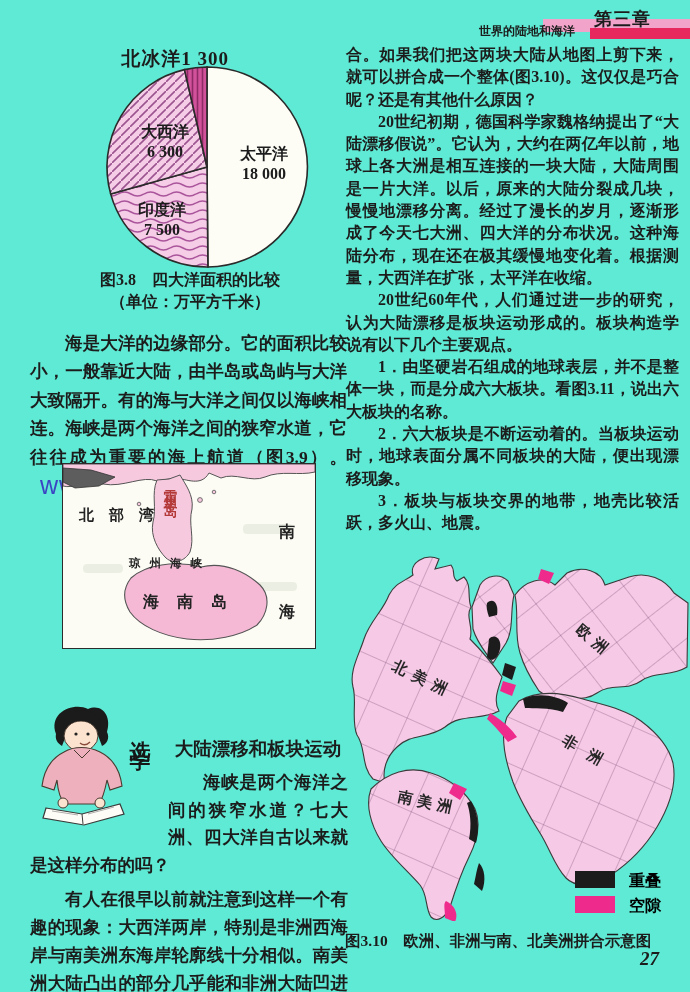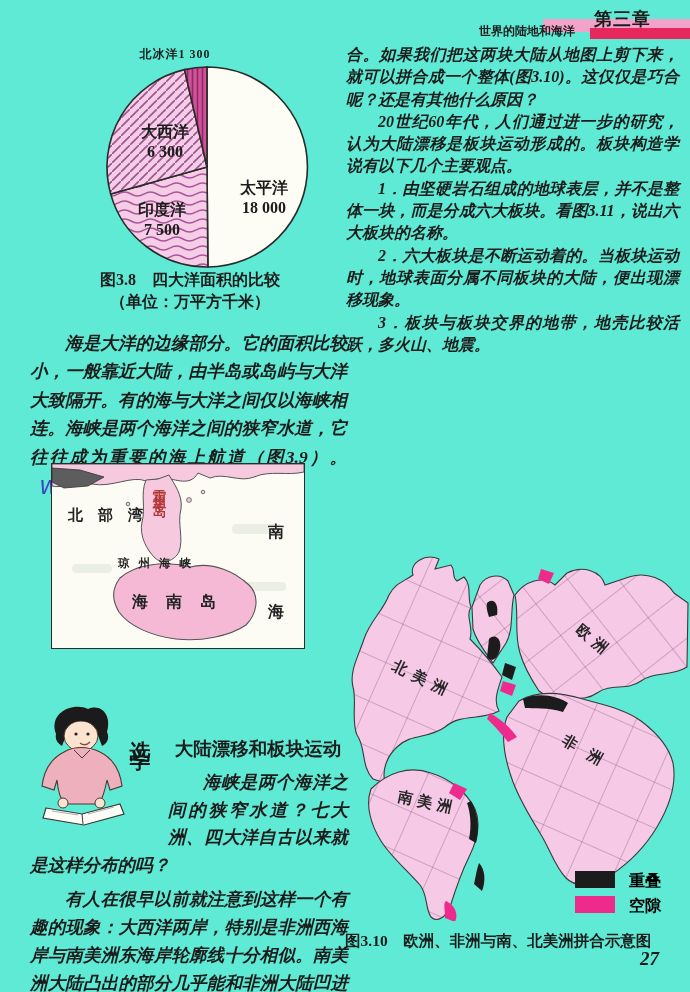--- a/index.html
+++ b/index.html
@@ -10,40 +10,40 @@
   }
   
   .hdr-chapter{position:absolute;top:7px;left:594px;font-family:"Liberation Sans",sans-serif;
     font-weight:900;font-size:18px;letter-spacing:1px;z-index:3;}
   .hdr-highlight{position:absolute;top:19px;left:543px;width:147px;height:13px;background:#f2a3ca;z-index:1;}
   .hdr-section{position:absolute;top:23px;left:479px;font-family:"Liberation Sans",sans-serif;
     font-weight:900;font-size:12px;z-index:3;}
   .hdr-bar{position:absolute;top:28px;left:590px;width:100px;height:11px;background:#e6285f;z-index:2;}
 
   
-  .cjk{text-align:justify;font-weight:600;font-style:italic;}
+  .cjk{text-align:justify;font-weight:600;}
   .indent{text-indent:2em;}
 
   
   #fig38{position:absolute;left:40px;top:46px;width:300px;height:270px;}
   #fig38 svg{position:absolute;left:0;top:0;}
   .arctic-label{position:absolute;left:135px;top:0;transform:translateX(-50%);
-    white-space:nowrap;font-size:12px;font-weight:600;letter-spacing:1px;}
+    white-space:nowrap;font-size:19px;font-weight:600;letter-spacing:1px;}
   .pie-label{position:absolute;transform:translateX(-50%);text-align:center;
     font-size:16px;font-weight:600;line-height:20px;white-space:nowrap;}
   .fig-caption{position:absolute;width:100%;text-align:center;font-size:16px;font-weight:600;font-family:Liberation Serif, serif;}
 
   
   #sea-para{position:absolute;left:30px;top:311px;width:317px;
     font-size:17.5px;line-height:28.5px;}
   .watermark{color:#3b45c4;font-family:"Liberation Sans",sans-serif;
     font-size:25px;font-weight:500;letter-spacing:1px;margin-left:10px;text-decoration:none;}
 
   
-  #fig39{position:absolute;left:51px;top:463px;width:304px;}
+  #fig39{position:absolute;left:62px;top:463px;width:304px;}
   #fig39 .mapbox{position:relative;width:252px;height:184px;border:1.4px solid #2c2c2c;background:#fdfcf4;}
   #fig39 .mapbox svg{position:absolute;left:0;top:0;}
   .m39{position:absolute;font-size:15px;font-weight:600;color:#222;white-space:nowrap;}
   .m39-gulf{left:16px;top:42px;letter-spacing:15px;}
   .m39-pen{left:98px;top:14px;writing-mode:vertical-rl;letter-spacing:5px;color:#b43a3a;font-size:13.5px;}
   .m39-strait{left:66px;top:92px;font-size:11.5px;letter-spacing:9px;}
   .m39-sean{left:216px;top:58px;font-size:16px;}
   .m39-seas{left:216px;top:138px;font-size:16px;}
   .m39-island{left:80px;top:128px;font-size:16px;letter-spacing:18px;font-weight:700;}
   #fig39 .fig-caption{position:static;margin-top:12px;}
@@ -104,21 +104,21 @@
         <path d="M167,121 L144.5,23.6 A100,100 0 0 1 167,21 Z" fill="url(#vstripe)"></path>
       </g>
     </svg>
     <div class="arctic-label">
       <span>北冰洋</span><span>1 300</span>
     </div>
     <div class="pie-label" style="left:125px;top:76px;">
       <span style="display:block">大西洋</span>
       <span style="display:block">6 300</span>
     </div>
-    <div class="pie-label" style="left:224px;top:98px;margin-top:34px;">
+    <div class="pie-label" style="left:224px;top:98px;">
       <span style="display:block">太平洋</span>
       <span style="display:block">18 000</span>
     </div>
     <div class="pie-label" style="left:122px;top:154px;">
       <span style="display:block">印度洋</span>
       <span style="display:block">7 500</span>
     </div>
     <div class="fig-caption" style="top:224px;">图3.8　四大洋面积的比较</div>
     <div class="fig-caption" style="top:246px;text-align:center;">（单位：万平方千米）</div>
   </div>
@@ -182,20 +182,21 @@
       </svg>
     </div>
     <div class="opt-tag">选学</div>
     <h3>大陆漂移和板块运动</h3>
     <p class="opt-para cjk indent">海峡是两个海洋之间的狭窄水道？七大洲、四大洋自古以来就是这样分布的吗？</p>
     <p id="opt-para2" class="cjk indent" style="clear:left;">有人在很早以前就注意到这样一个有趣的现象：大西洋两岸，特别是非洲西海岸与南美洲东海岸轮廓线十分相似。南美洲大陆凸出的部分几乎能和非洲大陆凹进部分相吻</p>
   </div>
 
   <div id="rightcol" class="cjk">
     <p>合。如果我们把这两块大陆从地图上剪下来，就可以拼合成一个整体(图3.10)。这仅仅是巧合呢？还是有其他什么原因？</p>
+    <p class="indent">20世纪初期，德国科学家魏格纳提出了“大陆漂移假说”。它认为，大约在两亿年以前，地球上各大洲是相互连接的一块大陆，大陆周围是一片大洋。以后，原来的大陆分裂成几块，慢慢地漂移分离。经过了漫长的岁月，逐渐形成了今天七大洲、四大洋的分布状况。这种海陆分布，现在还在极其缓慢地变化着。根据测量，大西洋在扩张，太平洋在收缩。</p>
     <p class="indent">20世纪60年代，人们通过进一步的研究，认为大陆漂移是板块运动形成的。板块构造学说有以下几个主要观点。</p>
     <p class="indent">1．由坚硬岩石组成的地球表层，并不是整体一块，而是分成六大板块。看图3.11，说出六大板块的名称。</p>
     <p class="indent">2．六大板块是不断运动着的。当板块运动时，地球表面分属不同板块的大陆，便出现漂移现象。</p>
     <p class="indent">3．板块与板块交界的地带，地壳比较活跃，多火山、地震。</p>
   </div>
 
   <div id="fig310">
     <svg width="347" height="370" viewBox="0 0 347 370">
       <defs>
         <pattern id="grid1" width="42" height="42" patternUnits="userSpaceOnUse" patternTransform="rotate(24)">

